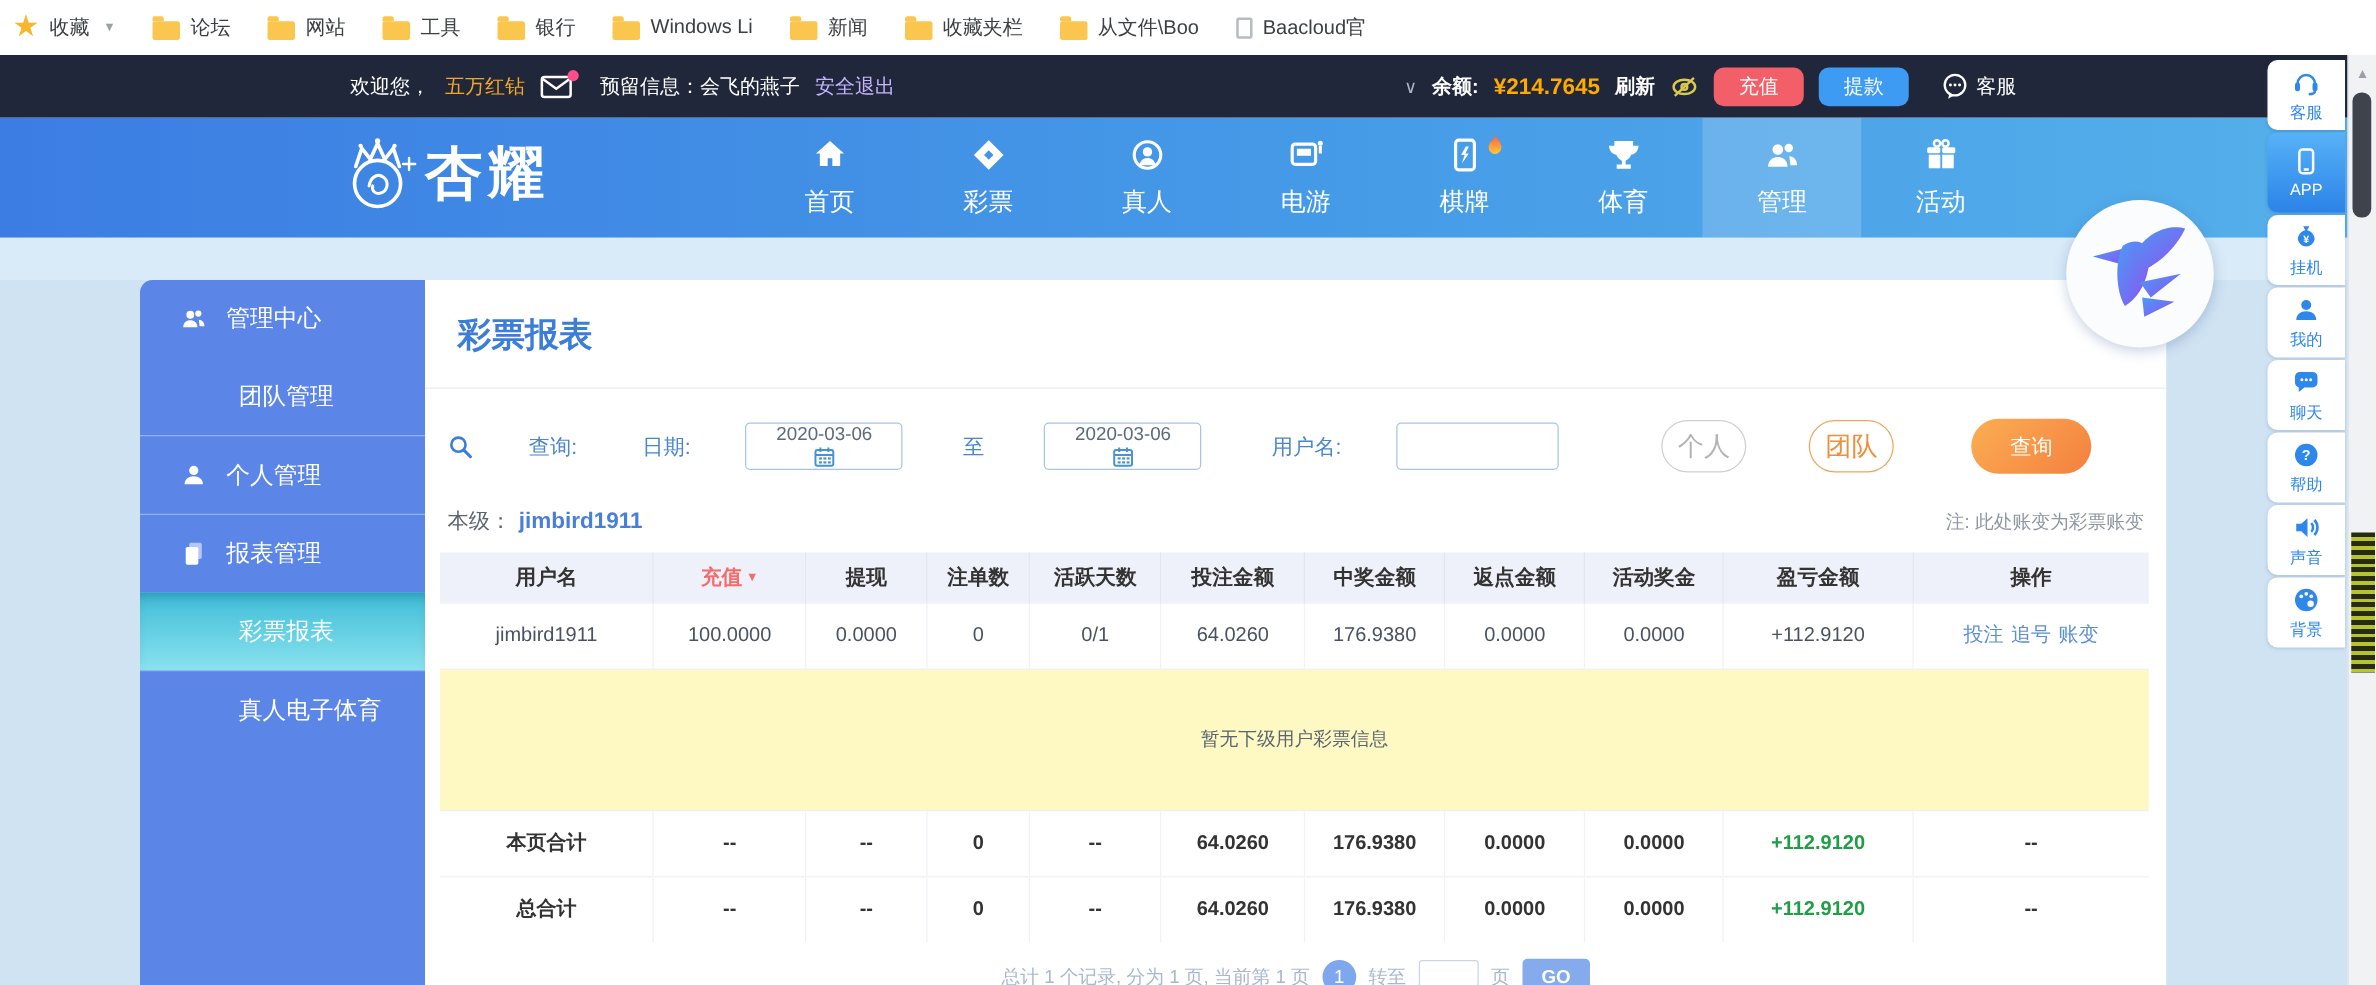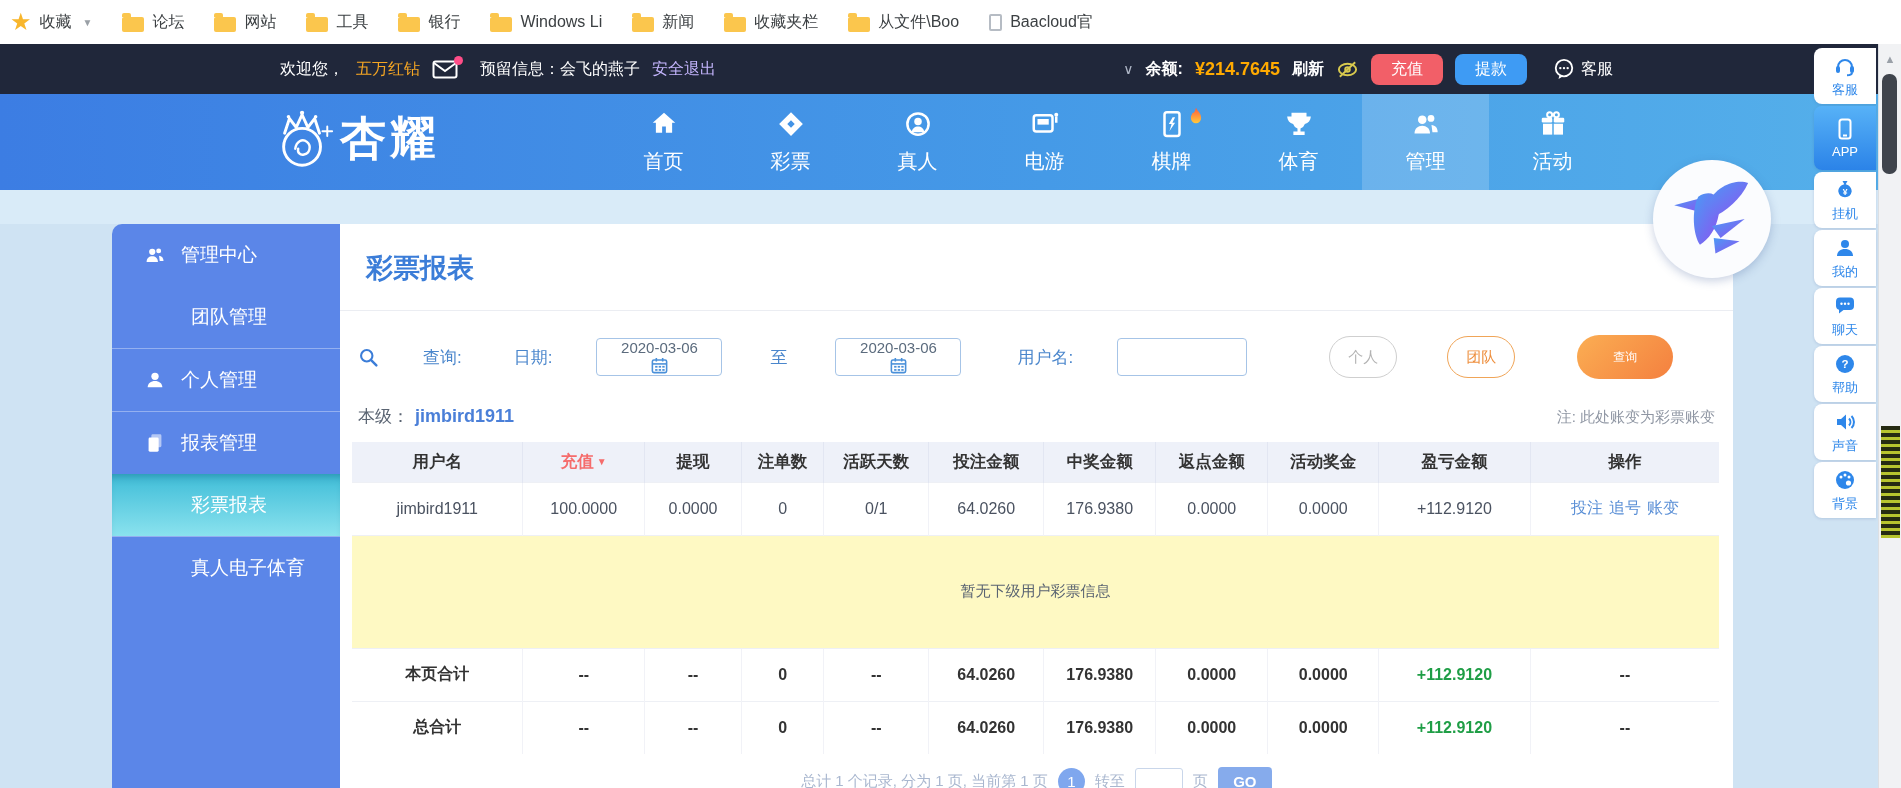--- a/index.html
+++ b/index.html
@@ -55,24 +55,24 @@
   .side-div{height:1px;background:rgba(255,255,255,.35);}
   
   .card{position:absolute;left:340px;top:224px;width:1393px;bottom:0;background:#fff;border-radius:0 10px 0 0;overflow:hidden;z-index:2;}
   .card-title{margin:26px 0 0 26px;font-size:27px;font-weight:bold;color:#3b7dd8;}
   .title-div{height:1px;background:#ebedf2;margin-top:24px;}
   .query-row{display:flex;align-items:center;margin:24px 0 0 18px;font-size:17px;color:#4a86cc;gap:36px;}
   .q-lab{margin-left:8px;white-space:nowrap;}
   .ml16{margin-left:16px}.ml12{margin-left:12px}.ml20{margin-left:20px}.ml8{margin-left:8px}
   .input-date{width:126px;height:38px;border:1px solid #a6c4e7;border-radius:4px;display:flex;align-items:center;justify-content:space-between;padding:0 9px;color:#5b6b7d;font-size:15px;background:#fff;cursor:text;flex-direction:column;}
   .input-user{width:130px;height:38px;border:1px solid #a6c4e7;border-radius:4px;background:#fff;font-size:15px;padding:0 8px;color:#555;outline:none;}
-  .pill{height:42px;width:68px;border-radius:21px;display:flex;align-items:center;justify-content:center;font-size:15px;background:#fff;cursor:pointer;}
+  .pill{height:42px;width:68px;border-radius:21px;display:flex;align-items:center;justify-content:center;font-size:21px;background:#fff;cursor:pointer;}
   .pill-personal{border:1px solid #cfcfcf;color:#b3b3b3;margin-left:46px;}
   .pill-team{border:1px solid #f0a558;color:#ee8f3e;margin-left:14px;}
-  .btn-search{height:44px;width:96px;border-radius:22px;background:linear-gradient(135deg,#fbae53,#f4803f);color:#fff;font-size:12px;display:flex;align-items:center;justify-content:center;cursor:pointer;margin-left:26px;}
+  .btn-search{height:44px;width:96px;border-radius:22px;background:linear-gradient(135deg,#fbae53,#f4803f);color:#fff;font-size:17px;display:flex;align-items:center;justify-content:center;cursor:pointer;margin-left:26px;}
   .level-row{display:flex;align-items:baseline;margin:26px 18px 0 18px;}
   .level-lab{color:#5a6472;font-size:17px;}
   .level-user{color:#4a7fd8;font-weight:bold;font-size:18px;margin-left:6px;cursor:pointer;}
   .note{margin-left:auto;color:#8f96a3;font-size:15px;}
   
   table.report{margin:14px 14px 0 12px;width:1367px;border-collapse:collapse;table-layout:fixed;}
   table.report th{background:#eef1f9;height:40px;font-size:16.5px;color:#333;border-left:1px solid #e2e6f2;font-weight:bold;}
   table.report th:first-child{border-left:none;}
   table.report td{height:53px;text-align:center;font-size:16px;color:#4a5260;border-left:1px solid #f1f2f7;border-top:1px solid #eef0f5;}
   table.report td:first-child{border-left:none;}

